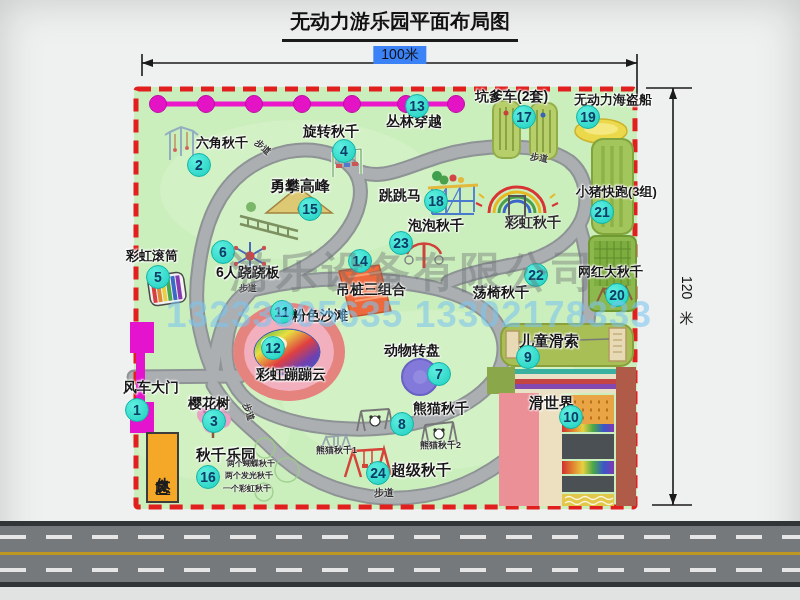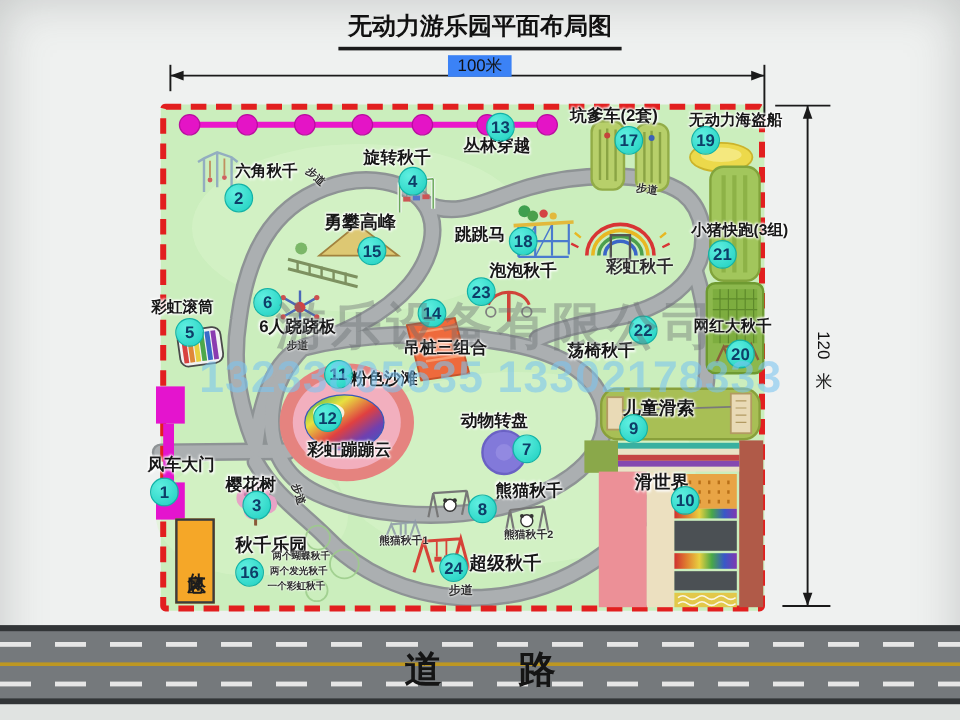--- a/index.html
+++ b/index.html
@@ -350,17 +350,16 @@
 
   <div class="rest-area">休息区</div>
 
   <div class="wm-company">游乐设备有限公司</div>
   <div class="wm-phone">13233805635 13302178333</div>
 
   <div class="road">
     <div class="dash d1"></div>
     <div class="yellow"></div>
     <div class="dash d2"></div>
-    <div class="road-label">道路</div>
   </div>
   <div class="below-road"></div>
 
 </div>
 
 </body></html>

